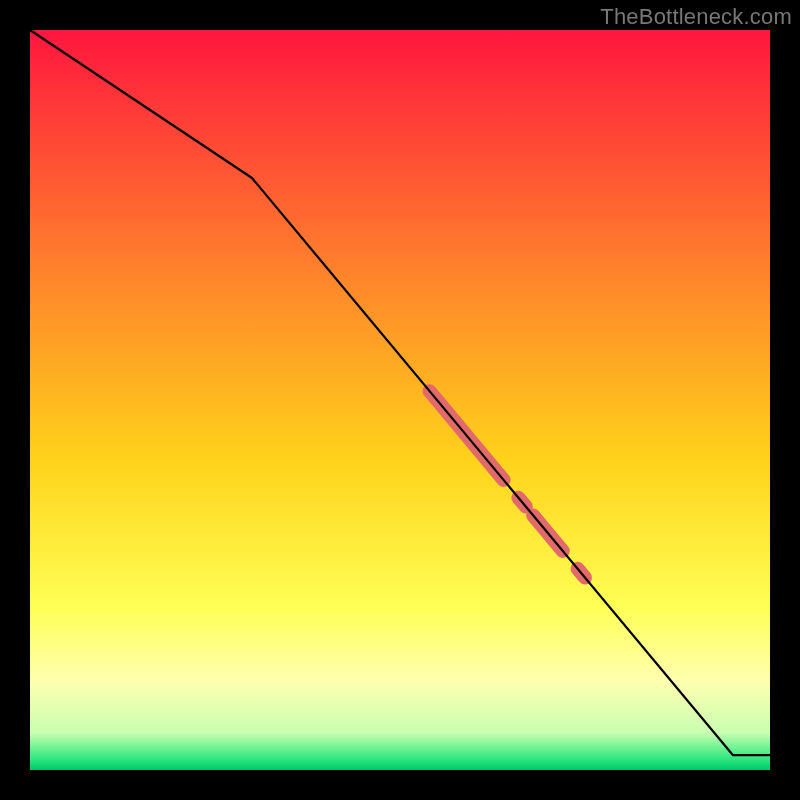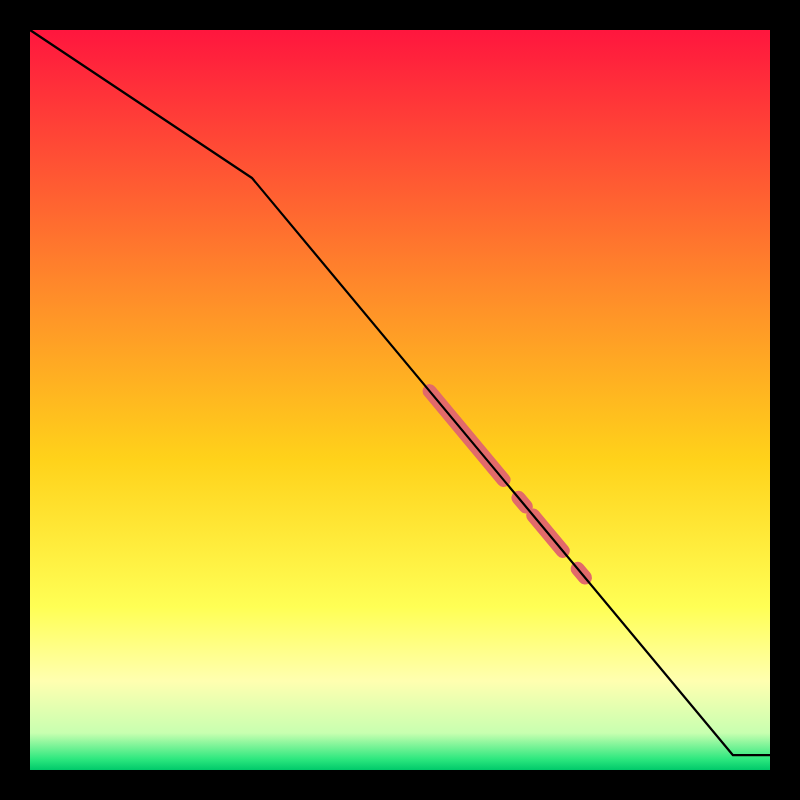--- a/index.html
+++ b/index.html
@@ -30,20 +30,21 @@
   svg {
     position: absolute;
     top: 0;
     left: 0;
   }
 </style>
 </head>
 <body>
 
 <div class="stage">
+  <div class="watermark">TheBottleneck.com</div>
 
   <svg id="chart-svg" width="800" height="800" viewBox="0 0 800 800">
     <defs>
       <linearGradient id="bgGrad" x1="0" y1="0" x2="0" y2="1">
           <stop offset="0%" stop-color="#ff163e"></stop>
           <stop offset="35%" stop-color="#ff8a2a"></stop>
           <stop offset="57.99999999999999%" stop-color="#ffd21a"></stop>
           <stop offset="78%" stop-color="#ffff55"></stop>
           <stop offset="88%" stop-color="#ffffb0"></stop>
           <stop offset="95%" stop-color="#c8ffb0"></stop>

